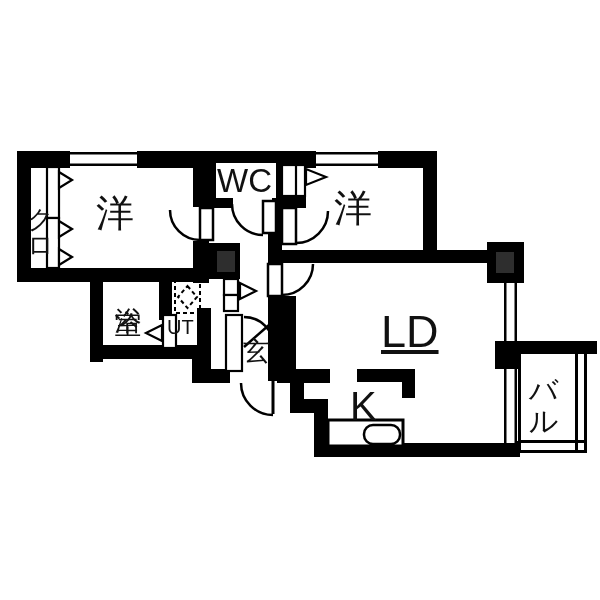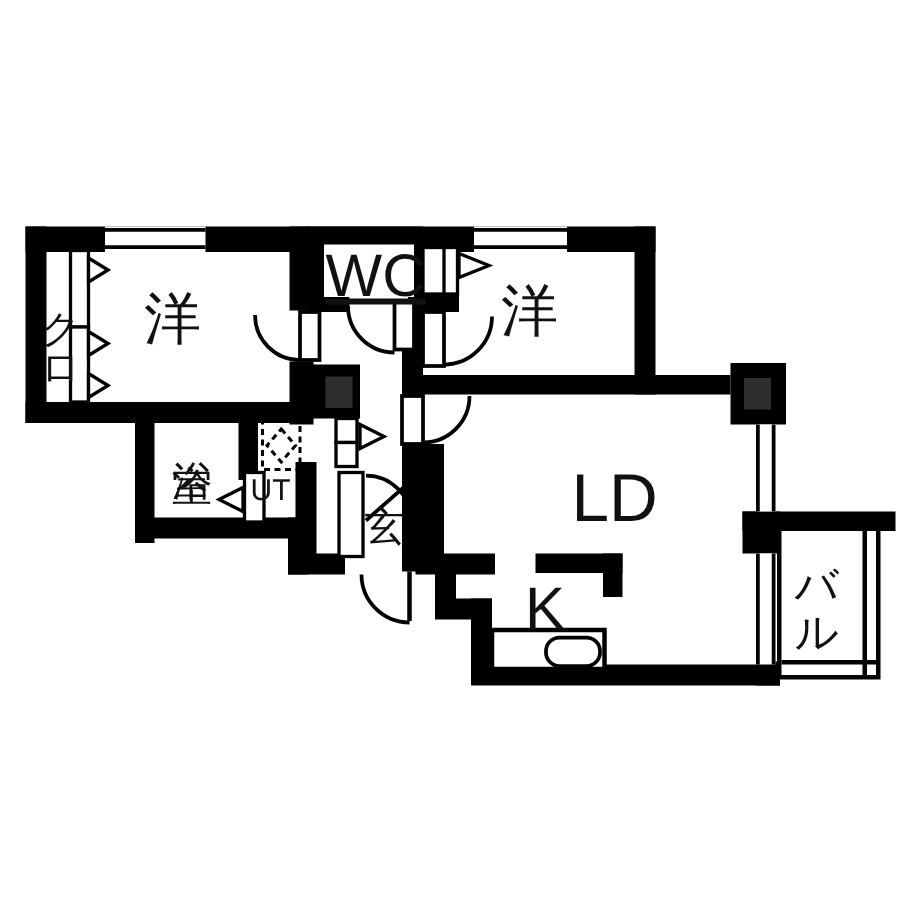--- a/index.html
+++ b/index.html
@@ -152,21 +152,21 @@
 
     <g>
       <rect x="328" y="420" width="75" height="26" fill="#fff" stroke="#000" stroke-width="3"></rect>
       <rect x="364" y="425" width="36" height="19" rx="9" fill="#fff" stroke="#000" stroke-width="2.5"></rect>
     </g>
   </g>
 </svg>
 
   <div class="lbl vlabel" style="left:28px;top:189px;font-size:26px;">クロ</div>
   <div class="lbl" style="left:96px;top:194px;font-size:38px;">洋</div>
-  <div class="lbl" style="left:217px;top:164px;font-size:40px;text-decoration:underline;">WC</div>
+  <div class="lbl" style="left:217px;top:164px;font-size:33px;">WC</div>
   <div class="lbl" style="left:334px;top:189px;font-size:38px;">洋</div>
   <div class="lbl vlabel" style="left:114px;top:286px;font-size:27px;">浴室</div>
   <div class="lbl" style="left:167px;top:317px;font-size:20px;">UT</div>
   <div class="lbl" style="left:243px;top:338px;font-size:27px;">玄</div>
-  <div class="lbl" style="left:381px;top:309px;font-size:45px;">LD</div>
+  <div class="lbl" style="left:381px;top:309px;font-size:45px;text-decoration:underline;">LD</div>
   <div class="lbl" style="left:350px;top:386px;font-size:40px;">K</div>
   <div class="lbl vlabel" style="left:529px;top:357px;font-size:29px;">バル</div>
 </div>
 
 </body></html>

